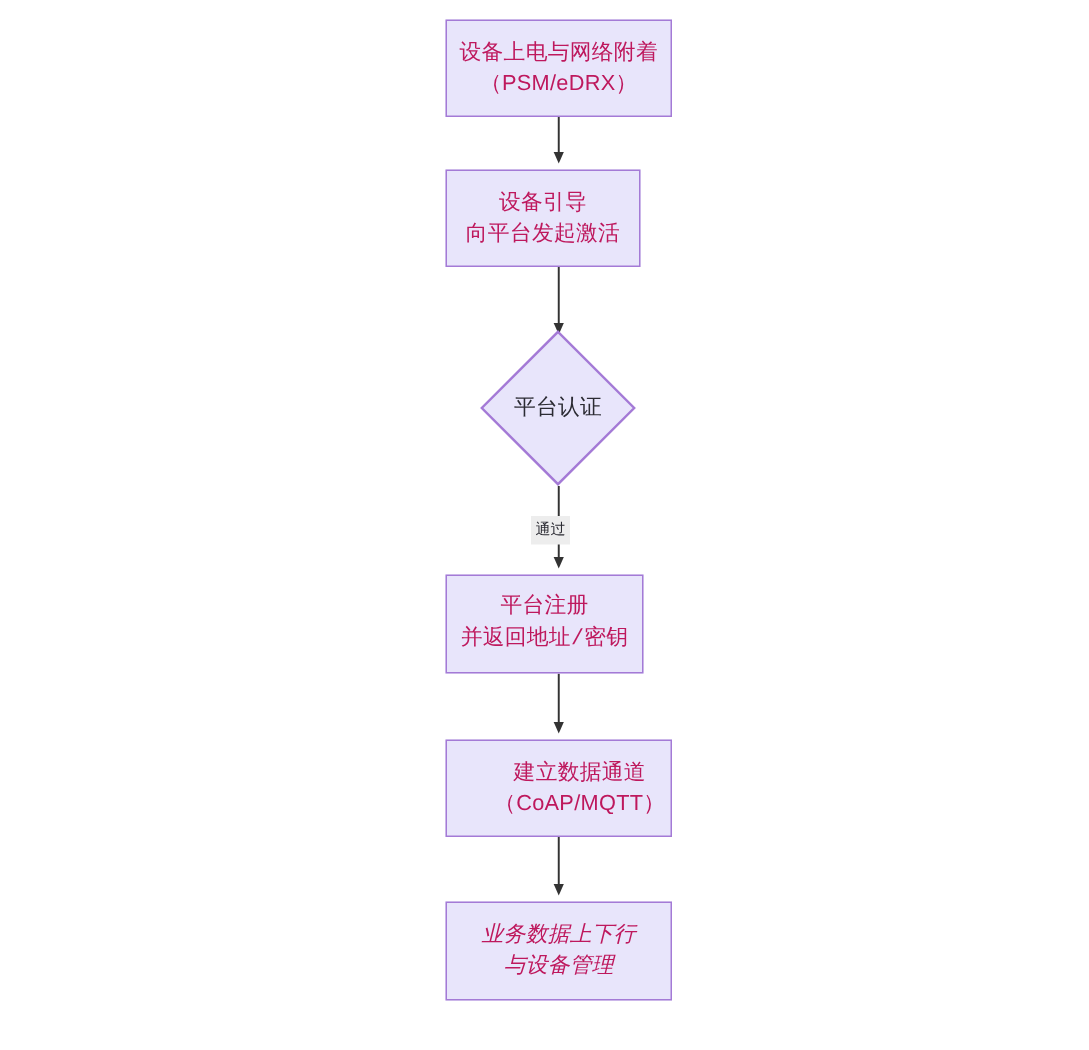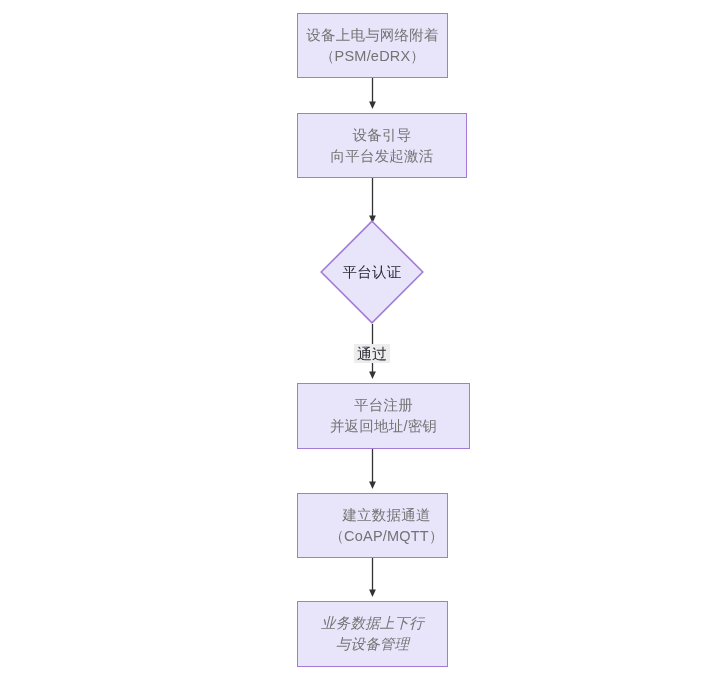--- a/index.html
+++ b/index.html
@@ -37,21 +37,21 @@
     box-sizing: border-box;
     display: flex;
     align-items: center;
     justify-content: center;
     text-align: center;
   }
 
   .node-box {
     background: #e8e5fb;
     border: 1.6px solid #a47ad6;
-    color: #737373;
+    color: #be185d;
     font-size: 14.5px;
     line-height: 21px;
     letter-spacing: 0.2px;
   }
 
   .node-decision {
     width: 104px;
     height: 104px;
     background: transparent;
     border: none;
@@ -78,21 +78,21 @@
 
   .node-label {
     white-space: pre-line;
     padding: 0 6px;
   }
 
   .edge-label {
     position: absolute;
     background: #ededed;
     color: #2b2b33;
-    font-size: 15px;
+    font-size: 10px;
     line-height: 17px;
     padding: 1px 3px;
     white-space: nowrap;
   }
 </style>
 </head>
 <body>
 
 <div id="flow-canvas">
 
@@ -122,33 +122,33 @@
     <g>
       <line x1="372.5" y1="558" x2="372.5" y2="593" stroke="#333333" stroke-width="1.3" marker-end="url(#arrowhead)"></line>
     </g>
   </svg>
 
   <div class="node node-box" style="left:297px; top:13px; width:151px; height:65px;">
     <span class="node-label">设备上电与网络附着
 （PSM/eDRX）</span>
   </div>
 
-  <div class="node node-box" style="left:297px; top:113px; width:170px; height:65px;align-items:center;">
+  <div class="node node-box" style="left:297px; top:113px; width:130px; height:65px;align-items:center;">
     <span class="node-label">设备引导
 向平台发起激活</span>
   </div>
 
   <div class="node node-decision" style="left:320px; top:220px; width:104px; height:104px;">
     <svg class="diamond-shape" viewBox="0 0 104 104" preserveAspectRatio="none">
       <polygon points="52,1.2 102.8,52 52,102.8 1.2,52" fill="#e8e5fb" stroke="#a47ad6" stroke-width="1.6"></polygon>
     </svg>
     <span class="decision-label">平台认证</span>
   </div>
 
-  <div class="node node-box" style="left:297px; top:383px; width:173px; height:66px;">
+  <div class="node node-box" style="left:297px; top:383px; width:132px; height:66px;font-family:Liberation Mono, monospace;">
     <span class="node-label">平台注册
 并返回地址/密钥</span>
   </div>
 
   <div class="node node-box" style="left:297px; top:493px; width:151px; height:65px;padding-left:28px;">
     <span class="node-label">建立数据通道
 （CoAP/MQTT）</span>
   </div>
 
   <div class="node node-box" style="left:297px; top:601px; width:151px; height:66px;font-style:italic;">

